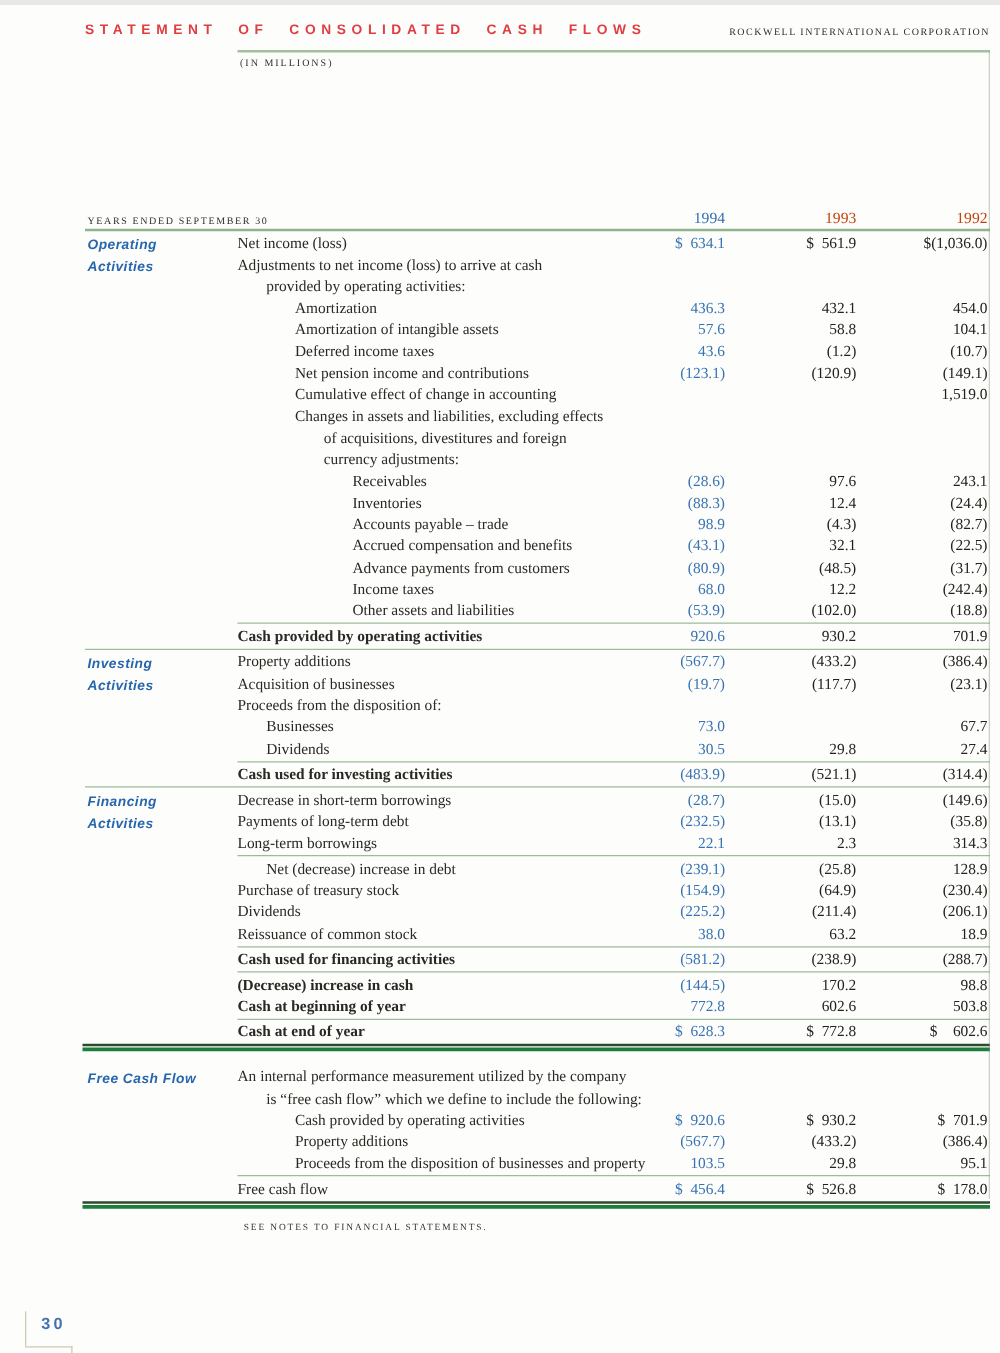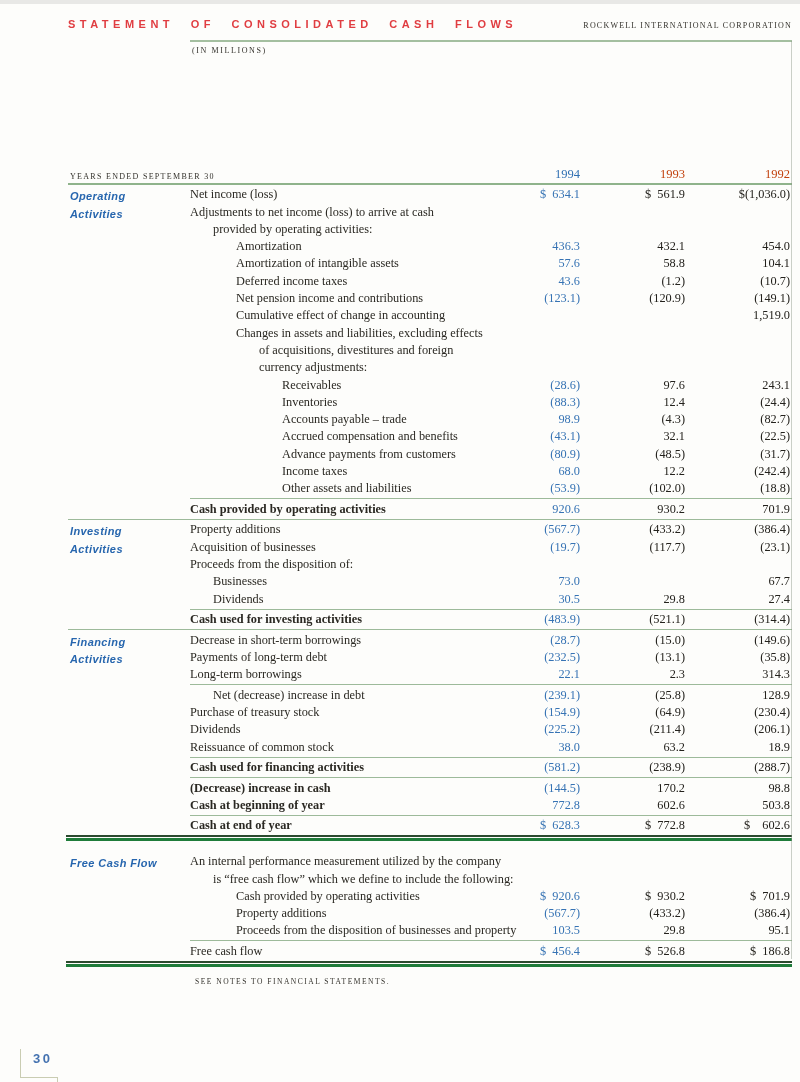--- a/index.html
+++ b/index.html
@@ -335,21 +335,21 @@
         <div class="desc" style="left: 168px;">Proceeds from the disposition of businesses and property</div>
         <div class="val v0">103.5</div>
         <div class="val v1">29.8</div>
         <div class="val v2">95.1</div>
       </div>
       <div class="row ruled">
         <div class="rule desc"></div>
         <div class="desc" style="left: 122px;">Free cash flow</div>
         <div class="val v0">$  456.4</div>
         <div class="val v1">$  526.8</div>
-        <div class="val v2">$  186.8</div>
+        <div class="val v2">$  178.0</div>
       </div>
     </div>
 
   <div class="thick-rule" id="rule-fcf-end">
     <div class="l1"></div>
     <div class="l2"></div>
   </div>
 
   <div class="footnote">SEE NOTES TO FINANCIAL STATEMENTS.</div>
   <div class="right-edge"></div>

